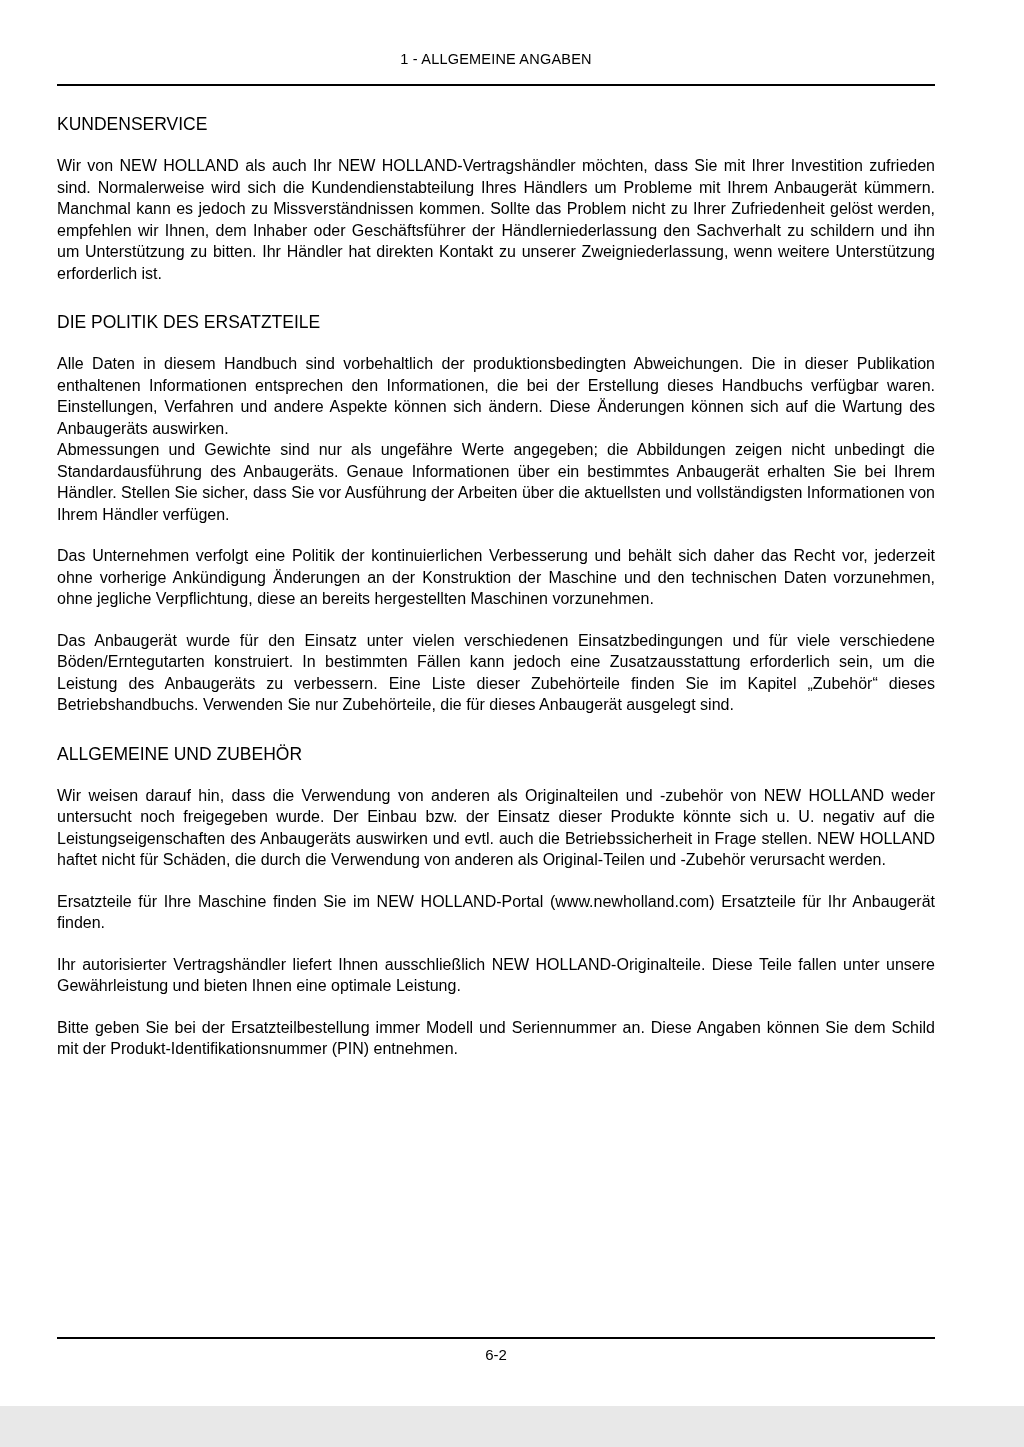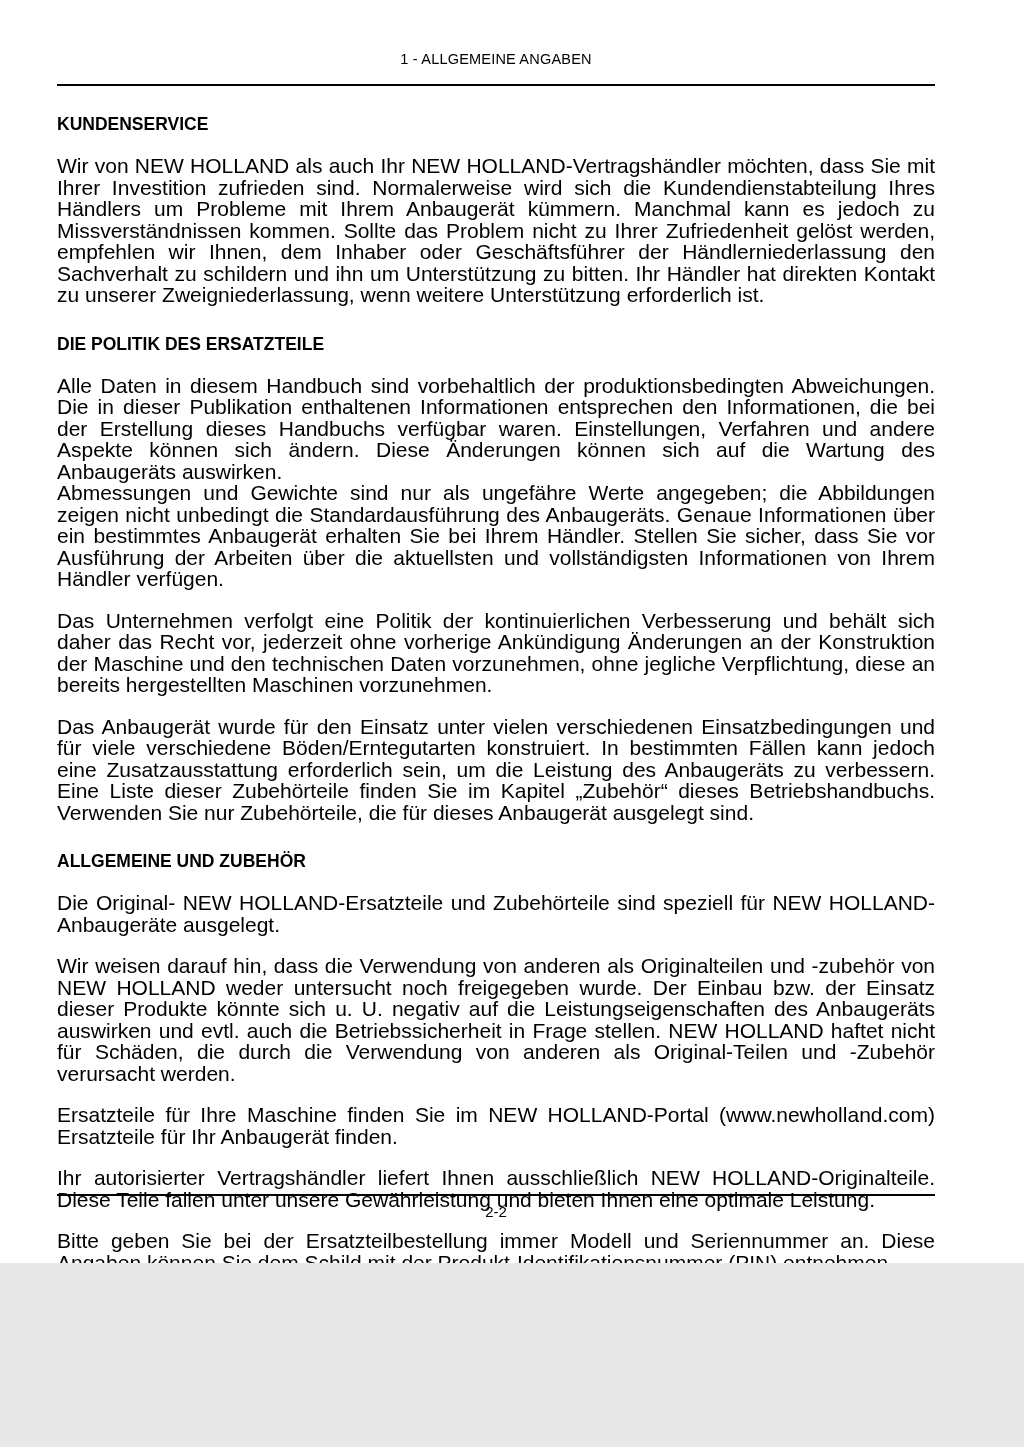--- a/index.html
+++ b/index.html
@@ -3,21 +3,21 @@
 <meta charset="utf-8">
 <style>
   html, body {
     margin: 0;
     padding: 0;
     background: #e8e8e8;
   }
   .page {
     position: relative;
     width: 1024px;
-    height: 1263px;
+    height: 1406px;
     margin: 0 auto;
     background: #ffffff;
     box-sizing: border-box;
     padding: 50px 89px 0 57px;
     color: #000000;
     font-family: "Liberation Sans", "DejaVu Sans", sans-serif;
   }
   .page-header .header-title {
     text-align: center;
     font-size: 14.5px;
@@ -25,26 +25,26 @@
     letter-spacing: 0.2px;
   }
   .header-rule {
     margin-top: 16px;
     border: 0;
     border-top: 2px solid #000000;
     height: 0;
   }
   .content section h2 {
     font-size: 17.5px;
-    font-weight: bold;
+    font-weight: normal;
     line-height: 21px;
     margin: 28px 0 13px 0;
   }
   .content section p {
-    font-size: 21px;
+    font-size: 16px;
     line-height: 21.5px;
     text-align: justify;
     white-space: pre-line;
     margin: 20px 0;
   }
   .page-footer {
     position: absolute;
     left: 57px;
     right: 89px;
     bottom: 42px;
@@ -84,27 +84,26 @@
 Abmessungen und Gewichte sind nur als ungefähre Werte angegeben; die Abbildungen zeigen nicht unbedingt die Standardausführung des Anbaugeräts.  Genaue Informationen über ein bestimmtes Anbaugerät erhalten Sie bei Ihrem Händler.  Stellen Sie sicher, dass Sie vor Ausführung der Arbeiten über die aktuellsten und vollständigsten Informationen von Ihrem Händler verfügen.</p>
       <p>Das Unternehmen verfolgt eine Politik der kontinuierlichen Verbesserung und behält sich daher das Recht vor, jederzeit ohne vorherige Ankündigung Änderungen an der Konstruktion der Maschine und den technischen Daten vorzunehmen, ohne jegliche Verpflichtung, diese an bereits hergestellten Maschinen vorzunehmen.</p>
     </section>
 
     <section>
       <p>Das Anbaugerät wurde für den Einsatz unter vielen verschiedenen Einsatzbedingungen und für viele verschiedene Böden/Erntegutarten konstruiert.  In bestimmten Fällen kann jedoch eine Zusatzausstattung erforderlich sein, um die Leistung des Anbaugeräts zu verbessern.  Eine Liste dieser Zubehörteile finden Sie im Kapitel „Zubehör“ dieses Betriebshandbuchs.  Verwenden Sie nur Zubehörteile, die für dieses Anbaugerät ausgelegt sind.</p>
     </section>
 
     <section>
       <h2>ALLGEMEINE UND ZUBEHÖR</h2>
-      <p>Die Original- NEW HOLLAND-Ersatzteile und Zubehörteile sind speziell für NEW HOLLAND-Anbaugeräte ausgelegt.</p>
       <p>Wir weisen darauf hin, dass die Verwendung von anderen als Originalteilen und -zubehör von NEW HOLLAND weder untersucht noch freigegeben wurde.  Der Einbau bzw.  der Einsatz dieser Produkte könnte sich u.  U. negativ auf die Leistungseigenschaften des Anbaugeräts auswirken und evtl.  auch die Betriebssicherheit in Frage stellen. NEW HOLLAND haftet nicht für Schäden, die durch die Verwendung von anderen als Original-Teilen und -Zubehör verursacht werden.</p>
       <p>Ersatzteile für Ihre Maschine finden Sie im NEW HOLLAND-Portal (www.newholland.com) Ersatzteile für Ihr Anbaugerät finden.</p>
       <p>Ihr autorisierter Vertragshändler liefert Ihnen ausschließlich NEW HOLLAND-Originalteile.  Diese Teile fallen unter unsere Gewährleistung und bieten Ihnen eine optimale Leistung.</p>
       <p>Bitte geben Sie bei der Ersatzteilbestellung immer Modell und Seriennummer an.  Diese Angaben können Sie dem Schild mit der Produkt-Identifikationsnummer (PIN) entnehmen.</p>
     </section>
 
   </main>
 
   <footer class="page-footer">
     <div class="footer-rule"></div>
-    <div class="footer-page-number">2-2</div>
+    <div class="footer-page-number">6-2</div>
   </footer>
 
 </div>
 
 </body></html>

